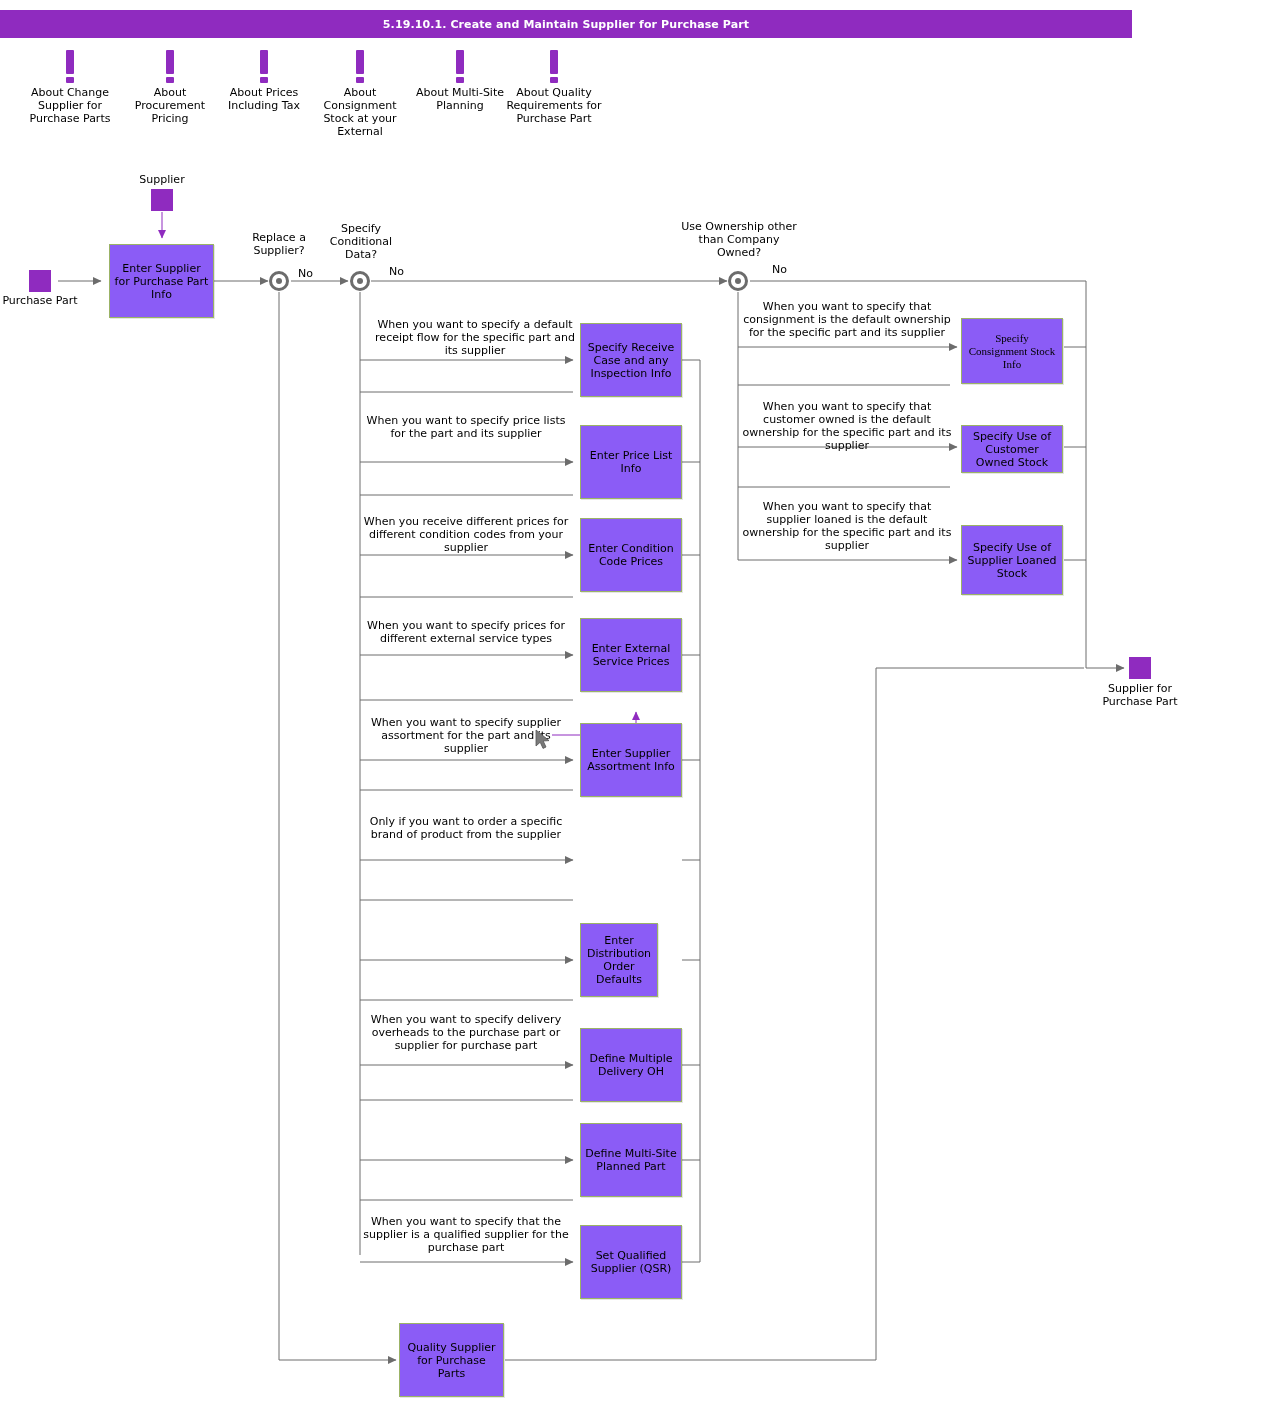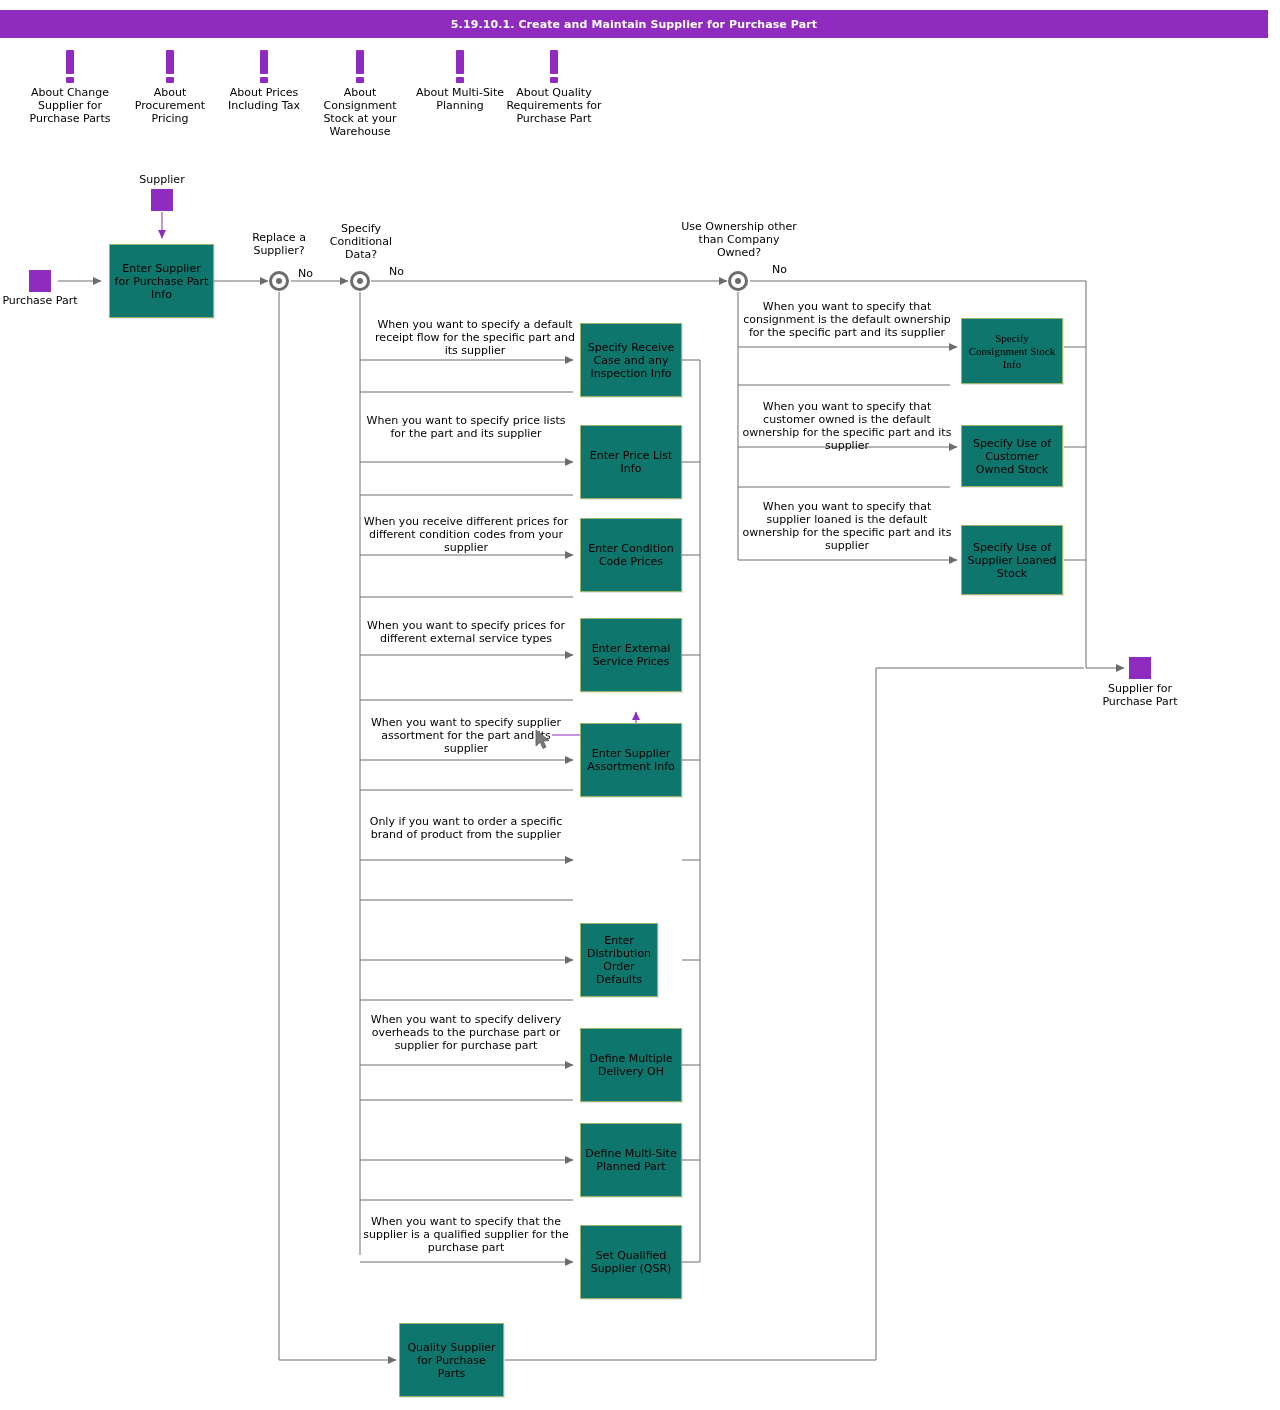--- a/index.html
+++ b/index.html
@@ -15,21 +15,21 @@
     position: relative;
     width: 1280px;
     height: 1410px;
     overflow: hidden;
     background: #ffffff;
   }
   .title-bar {
     position: absolute;
     left: 0;
     top: 10px;
-    width: 1268px;
+    width: 1132px;
     height: 28px;
     background: #8f2bbf;
     color: #ffffff;
     font-size: 11px;
     font-weight: bold;
     display: flex;
     align-items: center;
     justify-content: center;
     letter-spacing: 0.1px;
   }
@@ -86,21 +86,21 @@
     font-size: 11px;
     line-height: 13px;
     text-align: center;
     color: #000;
     width: 110px;
   }
 
   
   .activity {
     position: absolute;
-    background: #0f766e;
+    background: #8b5cf6;
     border: 1px solid #9bb366;
     color: #000000;
     font-size: 11px;
     line-height: 13px;
     text-align: center;
     display: flex;
     align-items: center;
     justify-content: center;
     padding: 18px 4px;
     box-sizing: border-box;
@@ -260,21 +260,21 @@
         <i class="stem"></i>
         <i class="dot"></i>
       </span>
     <span>About Prices Including Tax</span>
   </div>
   <div class="info-note" style="left:308px; top:50px;">
     <span class="bang">
         <i class="stem"></i>
         <i class="dot"></i>
       </span>
-    <span>About Consignment Stock at your Warehouse</span>
+    <span>About Consignment Stock at your External</span>
   </div>
   <div class="info-note" style="left:408px; top:50px;">
     <span class="bang">
         <i class="stem"></i>
         <i class="dot"></i>
       </span>
     <span>About Multi-Site Planning</span>
   </div>
   <div class="info-note" style="left:502px; top:50px;">
     <span class="bang">
@@ -313,21 +313,21 @@
   <div class="activity" style="left:580px; top:618px; width:102px; height:74px;">Enter External Service Prices</div>
   <div class="activity" style="left:580px; top:723px; width:102px; height:74px;">Enter Supplier Assortment Info</div>
   <div class="activity" style="left:580px; top:923px; width:78px; height:74px;">Enter Distribution Order Defaults</div>
   <div class="activity" style="left:580px; top:1028px; width:102px; height:74px;">Define Multiple Delivery OH</div>
   <div class="activity" style="left:580px; top:1123px; width:102px; height:74px;">Define Multi-Site Planned Part</div>
   <div class="activity" style="left:580px; top:1225px; width:102px; height:74px;">Set Qualified Supplier (QSR)</div>
 
   <div class="activity" style="left:399px; top:1323px; width:105px; height:74px;">Quality Supplier for Purchase Parts</div>
 
   <div class="activity" style="left:961px; top:318px; width:102px; height:66px;font-family:Liberation Serif, serif;">Specify Consignment Stock Info</div>
-  <div class="activity" style="left:961px; top:425px; width:102px; height:62px;">Specify Use of Customer Owned Stock</div>
+  <div class="activity" style="left:961px; top:425px; width:102px; height:48px;">Specify Use of Customer Owned Stock</div>
   <div class="activity" style="left:961px; top:525px; width:102px; height:70px;">Specify Use of Supplier Loaned Stock</div>
 
   <div class="cond" style="left:349px; top:318px; width:208px;padding-left:22px;">When you want to specify a default receipt flow for the specific part and its supplier</div>
   <div class="cond" style="left:362px; top:414px; width:208px;">When you want to specify price lists for the part and its supplier</div>
   <div class="cond" style="left:362px; top:515px; width:208px;">When you receive different prices for different condition codes from your supplier</div>
   <div class="cond" style="left:362px; top:619px; width:208px;">When you want to specify prices for different external service types</div>
   <div class="cond" style="left:362px; top:716px; width:208px;">When you want to specify supplier assortment for the part and its supplier</div>
   <div class="cond" style="left:362px; top:815px; width:208px;">Only if you want to order a specific brand of product from the supplier</div>
   <div class="cond" style="left:362px; top:1215px; width:208px;">When you want to specify that the supplier is a qualified supplier for the purchase part</div>
   <div class="cond" style="left:362px; top:1013px; width:208px;">When you want to specify delivery overheads to the purchase part or supplier for purchase part</div>

